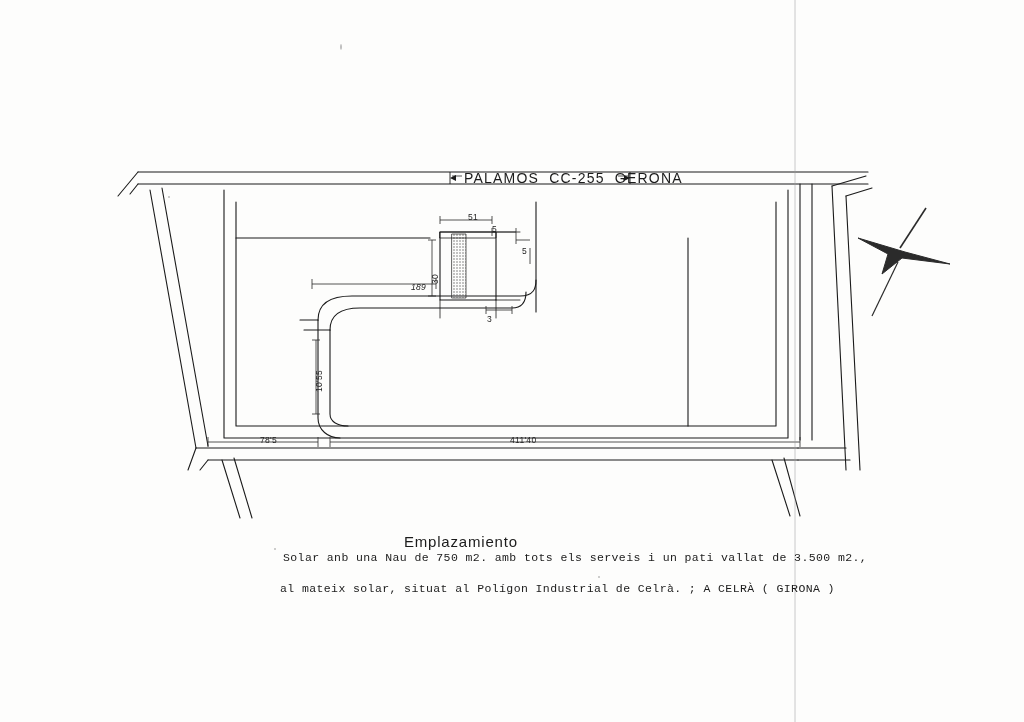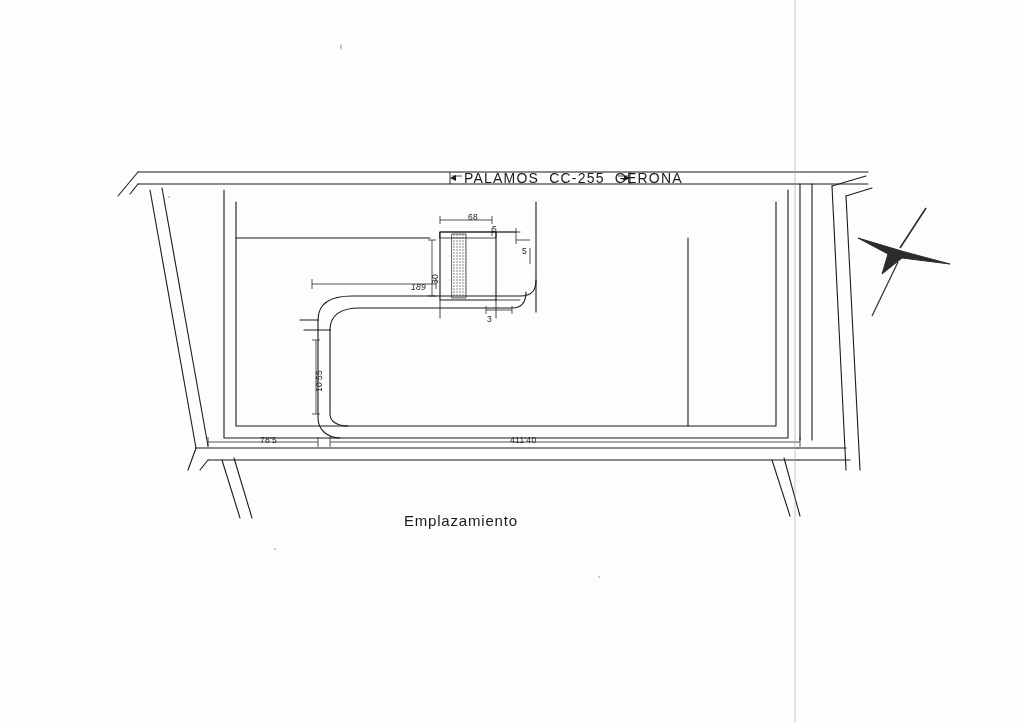--- a/index.html
+++ b/index.html
@@ -27,21 +27,21 @@
     left: 0; top: 0;
     width: 1024px;
     height: 722px;
   }
   .txt {
     position: absolute;
     white-space: pre;
   }
   .caption-title {
     left: 404px;
-    top: 512px;
+    top: 533px;
     font-size: 15px;
     letter-spacing: 0.8px;
     color: #1b1b1b;
   }
   .caption-line {
     font-family: "Liberation Mono", monospace;
     font-size: 11.5px;
     letter-spacing: 0.4px;
     color: #1b1b1b;
   }
@@ -200,29 +200,31 @@
     </g>
   </svg>
 
   <div class="speck" style="left:340px;top:44px;width:2px;height:6px;"></div>
   <div class="speck" style="left:168px;top:196px;width:2px;height:2px;"></div>
   <div class="speck" style="left:274px;top:548px;width:2px;height:2px;"></div>
   <div class="speck" style="left:598px;top:576px;width:2px;height:2px;"></div>
 
   <div class="txt road-label" style="left:464px;top:170px;">PALAMOS  CC-255  GERONA</div>
 
-  <div class="txt dim" style="left:468px;top:212px;">68</div>
+  <div class="txt dim" style="left:468px;top:212px;">51</div>
   <div class="txt dim" style="left:492px;top:224px;">5</div>
   <div class="txt dim" style="left:522px;top:246px;">5</div>
   <div class="txt dim" style="left:487px;top:314px;">3</div>
   <div class="txt dim" style="left:411px;top:282px;font-style:italic;">189</div>
 
   <div class="txt dim rot-90" style="left:430px;top:284px;">30</div>
   <div class="txt dim rot-90" style="left:314px;top:392px;">10'55</div>
 
   <div class="txt dim" style="left:260px;top:435px;">78'5</div>
   <div class="txt dim" style="left:510px;top:435px;">411'40</div>
 
   <div class="txt caption-title">Emplazamiento</div>
 
-
+  <div class="txt caption-line caption-line-1">Solar anb una Nau de 750 m2. amb tots els serveis i un pati vallat de 3.500 m2.,</div>
+
+  <div class="txt caption-line caption-line-2">al mateix solar, situat al Polígon Industrial de Celrà. ; A CELRÀ ( GIRONA )</div>
 
 </div>
 
 </body></html>

